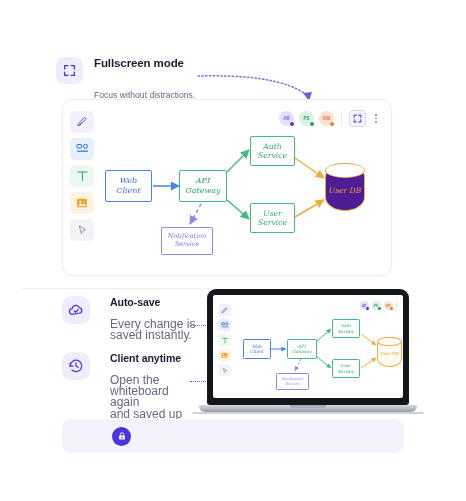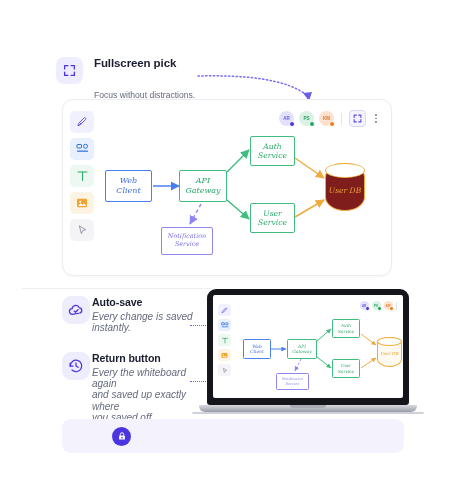--- a/index.html
+++ b/index.html
@@ -63,35 +63,35 @@
   .node{
     position:absolute;box-sizing:border-box;border-width:1.3px;border-style:solid;border-radius:2px;
     display:flex;flex-direction:column;align-items:center;justify-content:center;
     font-family:"DejaVu Serif", serif;font-style:italic;background:#fff;
   }
   .node span{display:block;line-height:1.22;}
   .n-blue{border-color:#4a7ff0;color:#3f6fe0;}
   .n-green{border-color:#3fbd7e;color:#2aa868;}
   .n-purple{border-color:#8f86ef;color:#7a70e8;}
   .db{
-    position:absolute;border:1.3px solid #f0ab3d;border-radius:50%/14px;background:#7f1d1d;
+    position:absolute;border:1.3px solid #f0ab3d;border-radius:50%/14px;background:#4c1d95;
     display:flex;align-items:center;justify-content:center;flex-direction:column;
     color:#e8a22f;font-family:"DejaVu Serif", serif;font-style:italic;
   }
   .db .cap{position:absolute;left:-1.3px;top:-1.3px;right:-1.3px;height:13px;border:1.3px solid #f0ab3d;border-radius:50%;background:#fff;}
   .db .lbl{position:relative;z-index:2;text-align:center;line-height:1.25;margin-top:7px;}
 
   
   .sec-div{position:absolute;left:22px;top:288px;width:189px;height:1px;background:#ededf3;}
 
   
-  .feature{position:absolute;display:flex;gap:2px;align-items:flex-start;}
+  .feature{position:absolute;display:flex;gap:20px;align-items:flex-start;}
   .feat-icon{width:28px;height:28px;border-radius:9px;background:#eeedfd;display:flex;align-items:center;justify-content:center;flex:none;}
   .feat-txt h3{margin:0;font-size:10.6px;font-weight:bold;color:#1b1d30;letter-spacing:-.1px;}
-  .feat-txt p{margin:3px 0 0 0;font-size:10px;line-height:11.2px;color:#65697e;font-style:italic;}
+  .feat-txt p{margin:11px 0 0 0;font-size:12px;line-height:11.2px;color:#65697e;}
 
   .lead{position:absolute;display:flex;align-items:center;}
   .lead .dashes{width:16px;border-top:1.4px dotted #6f63ef;}
   .lead .bul{width:5px;height:5px;border-radius:50%;background:#4338e8;margin-left:2px;}
 
   
   .laptop{position:absolute;left:207px;top:289px;width:202px;}
   .lid{
     box-sizing:border-box;width:202px;height:116px;background:#15161b;
     border-radius:9px 9px 3px 3px;padding:6px 6px 7px 6px;
@@ -147,21 +147,21 @@
   <div class="fs-header">
     <div class="fs-icon-box">
       <svg width="13" height="13" viewBox="0 0 24 24" fill="none" stroke="#4a35e0" stroke-width="2.4" stroke-linecap="round" stroke-linejoin="round">
         <polyline points="9,3 3,3 3,9"></polyline>
         <polyline points="15,3 21,3 21,9"></polyline>
         <polyline points="9,21 3,21 3,15"></polyline>
         <polyline points="15,21 21,21 21,15"></polyline>
       </svg>
     </div>
     <div class="fs-text">
-      <h2>Fullscreen pick</h2>
+      <h2>Fullscreen mode</h2>
       <p>Focus without distractions.</p>
     </div>
   </div>
 
   <svg class="curve-arrow" viewBox="0 0 130 48">
     <path d="M2,14 C46,13 90,16 112,34" fill="none" stroke="#7a6ff0" stroke-width="1.5" stroke-linecap="round" stroke-dasharray="1.4 2.4"></path>
     <path d="M107,31 L113,39 L116,30 Z" fill="#6a5de4"></path>
   </svg>
 
   <div class="canvas-card">
@@ -306,22 +306,22 @@
 
   <div class="feature" style="left:62px;top:352px;width:135px;">
     <div class="feat-icon">
       <svg width="16" height="16" viewBox="0 0 24 24" fill="none" stroke="#4a35e0" stroke-width="1.9" stroke-linecap="round" stroke-linejoin="round">
         <path d="M3.4 12a8.6 8.6 0 1 1 2.6 6.1"></path>
         <polyline points="3.2,7.8 3.2,12.2 7.4,12.2"></polyline>
         <polyline points="12,7.4 12,12 15.2,14"></polyline>
       </svg>
     </div>
     <div class="feat-txt">
-      <h3>Return button</h3>
-      <p>Every the whiteboard again</p>
+      <h3>Client anytime</h3>
+      <p>Open the whiteboard again</p>
       <p style="margin-top:0;">and saved up exactly where</p>
       <p style="margin-top:0;">you saved off.</p>
     </div>
   </div>
   <div class="lead" style="left:190px;top:379px;">
     <span class="dashes"></span>
     <span class="bul"></span>
   </div>
 
   <div class="laptop">

